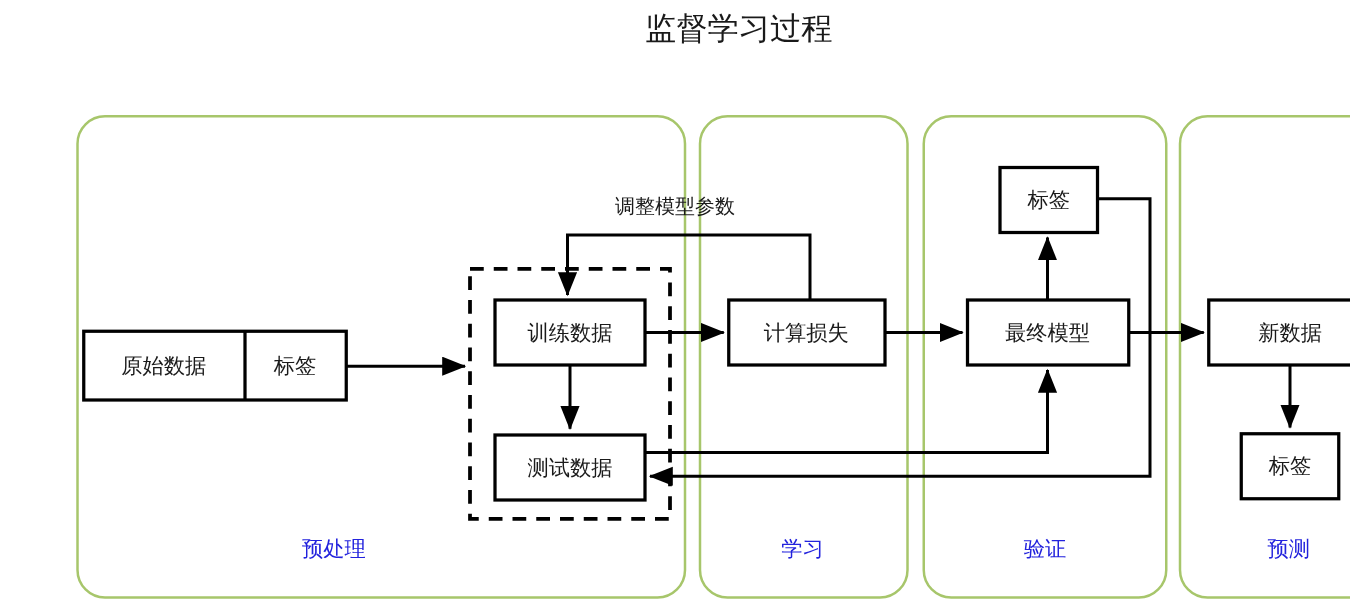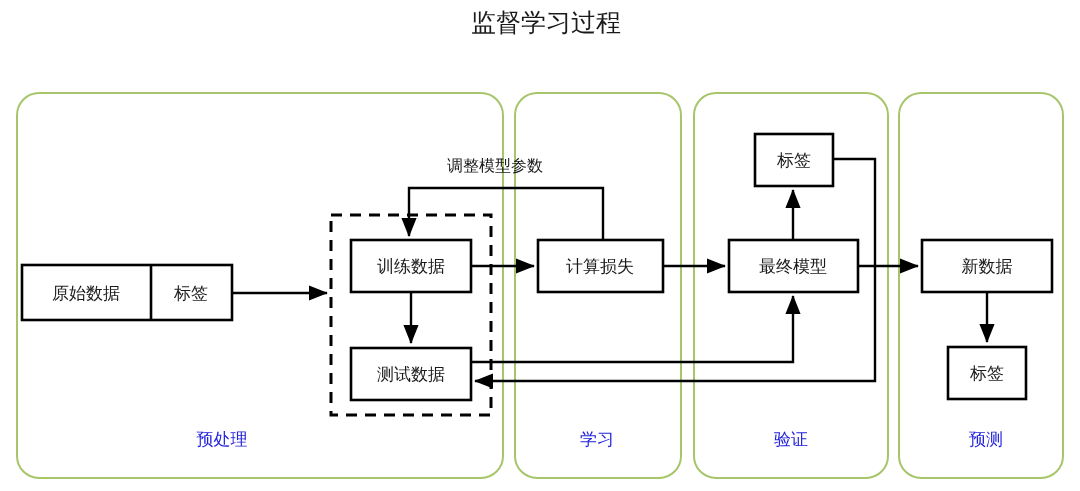--- a/index.html
+++ b/index.html
@@ -10,20 +10,21 @@
   body {
     width: 1080px;
     height: 491px;
     font-family: "DejaVu Sans", "Liberation Sans", sans-serif;
     overflow: hidden;
   }
   #diagram-root {
     position: relative;
     width: 880px;
     height: 491px;
+    margin-left: 45px;
   }
   svg#flow {
     display: block;
     width: 1080px;
     height: 491px;
   }
   .title-text {
     font-size: 25px;
     fill: #1a1a1a;
     text-anchor: middle;

